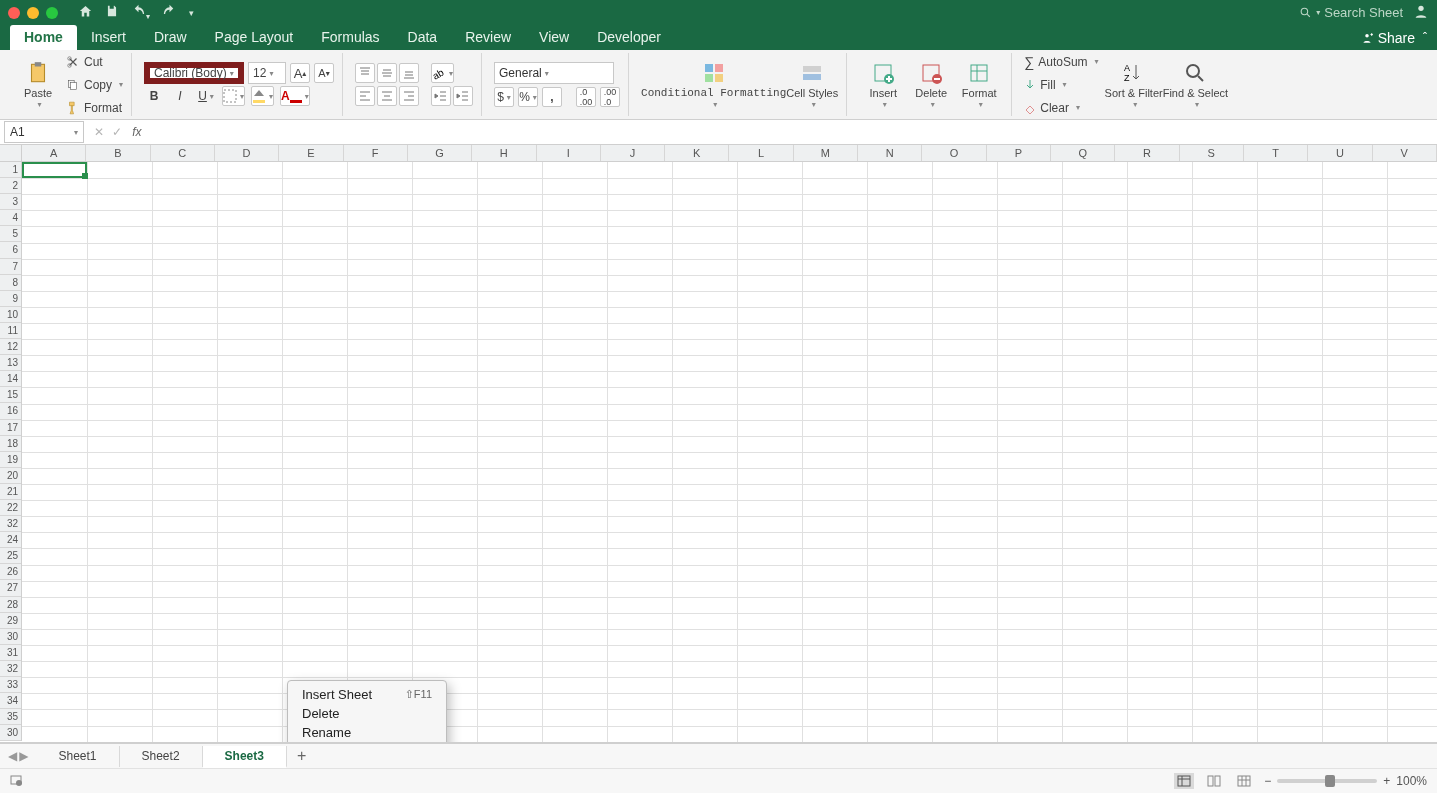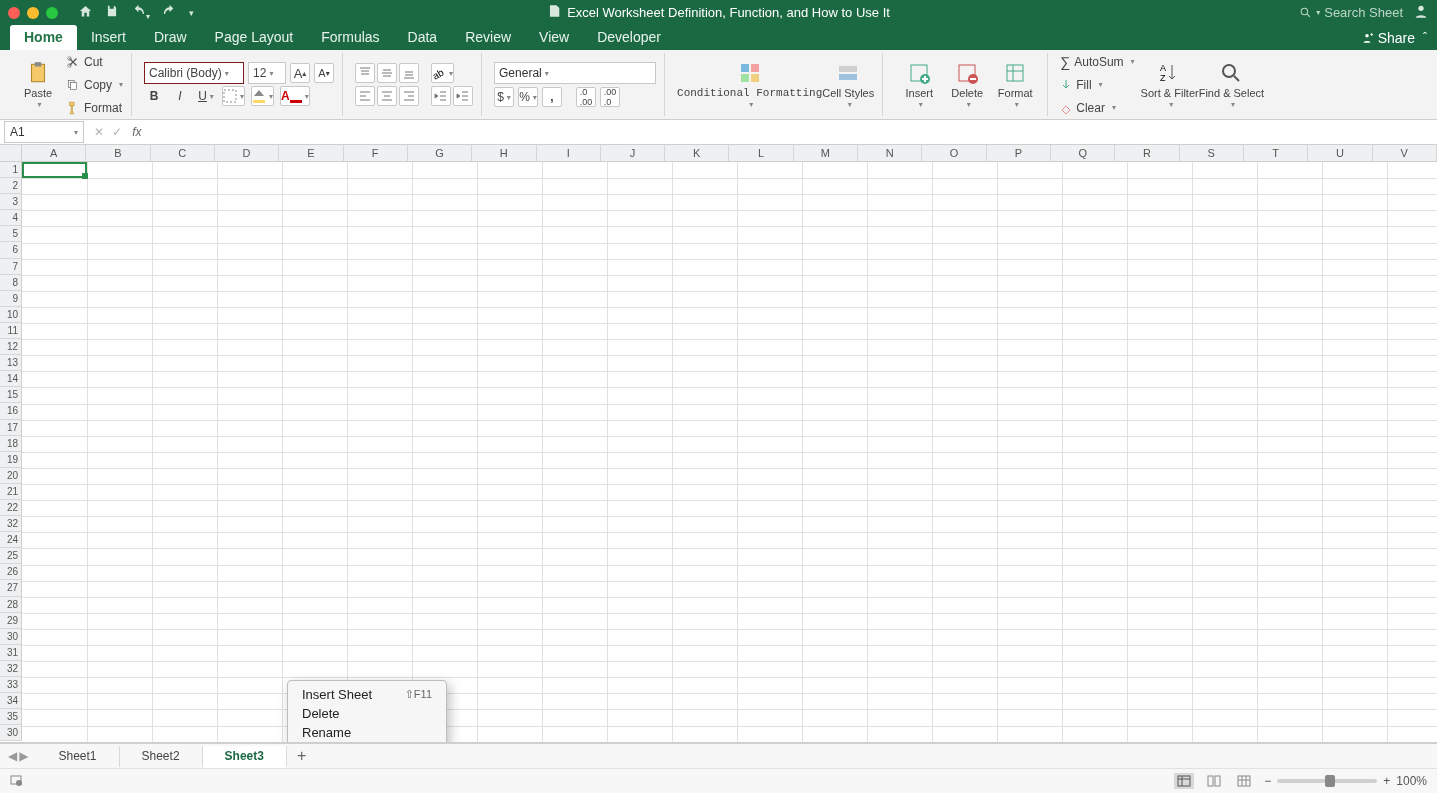--- a/index.html
+++ b/index.html
@@ -24,23 +24,23 @@
 .ribbon { height:70px; background:#f3f3f3; border-bottom:1px solid #cfcfcf; display:flex; align-items:stretch; padding:3px 6px; gap:4px;}
 .group { display:flex; align-items:center; border-right:1px solid #d6d6d6; padding:2px 8px;}
 .group:last-child{border-right:none;}
 .bigbtn { display:flex; flex-direction:column; align-items:center; justify-content:center; gap:1px; min-width:48px; height:62px; font-size:11px; color:#444; cursor:pointer;}
 .bigbtn svg{height:26px;}
 .smrow { display:flex; align-items:center; gap:4px; height:20px; font-size:12px; color:#444;}
 .smbtn { height:20px; min-width:20px; display:flex; align-items:center; justify-content:center; border:1px solid transparent; cursor:pointer; border-radius:2px;}
 .smbtn.box{border-color:#c8c8c8; background:#fff;}
 .dd::after{content:"▾"; font-size:8px; margin-left:3px; color:#888;}
 .stack { display:flex; flex-direction:column; gap:3px; justify-content:center;}
-.fontname { width:100px; height:22px; border:1px solid #7f1d1d; background:#fff; padding:0 4px; display:flex; align-items:center; font-size:12px;}
+.fontname { width:100px; height:22px; border:6px solid #7f1d1d; background:#fff; padding:0 4px; display:flex; align-items:center; font-size:12px;}
 .fontsize { width:38px; height:22px; border:1px solid #c8c8c8; background:#fff; padding:0 4px; display:flex; align-items:center;}
-.numfmt { width:162px; height:22px; border:1px solid #c8c8c8; background:#fff; padding:0 4px; display:flex; align-items:center; font-size:12px;}
+.numfmt { width:120px; height:22px; border:1px solid #c8c8c8; background:#fff; padding:0 4px; display:flex; align-items:center; font-size:12px;}
 
 .fbar { height:25px; border-bottom:1px solid #cfcfcf; display:flex; align-items:center; background:#fff;}
 .namebox { width:80px; height:22px; border:1px solid #c8c8c8; margin-left:4px; display:flex; align-items:center; padding:0 5px; font-size:12px; justify-content:space-between;}
 .fbar .icons{display:flex;align-items:center;gap:8px;padding:0 10px;color:#b5b5b5;}
 .fx { font-style:italic; color:#666; margin-right:6px;}
 
 .grid-area { position:relative; height:598px; overflow:hidden; border-bottom:1px solid #cfcfcf;}
 .corner { position:absolute; left:0; top:0; width:22px; height:17px; background:#eef0f1; border-right:1px solid #cfcfcf; border-bottom:1px solid #cfcfcf;}
 .colhdrs { position:absolute; left:22px; top:0; right:0; height:17px; display:flex; background:#eef0f1; border-bottom:1px solid #cfcfcf;}
 .colhdr { width:65px; text-align:center; font-size:11px; color:#555; border-right:1px solid #d6d6d6; line-height:17px;}
@@ -87,26 +87,20 @@
     <span><svg width="14" height="14" viewBox="0 0 24 24">
           <path d="M5 3h11l3 3v15H5z M8 3v5h7V3"></path>
         </svg></span>
     <span><svg width="15" height="15" viewBox="0 0 24 24">
           <path d="M12 5V1L6 7l6 6V9c4 0 7 3 7 7h2c0-6-4-11-9-11z"></path>
         </svg><span style="font-size:8px;color:#d7e7dd;">▾</span></span>
     <span><svg width="15" height="15" viewBox="0 0 24 24">
           <path d="M12 5V1l6 6-6 6V9c-4 0-7 3-7 7H3c0-6 4-11 9-11z"></path>
         </svg></span>
     <span style="font-size:9px;color:#d7e7dd;">▾</span>
-  </div>
-  <div class="title-center">
-    <span><svg width="14" height="14" viewBox="0 0 24 24" fill="#d7e7dd">
-          <path d="M4 2h11l5 5v15H4z"></path>
-        </svg></span>
-    <span>Excel Worksheet Definition, Function, and How to Use It</span>
   </div>
   <div class="titlebar-right">
     <div class="searchbox">
       <svg width="13" height="13" viewBox="0 0 24 24" fill="#bcd6c6">
           <circle cx="10" cy="10" r="6" stroke="#bcd6c6" stroke-width="2" fill="none"></circle>
           <path d="M15 15l5 5" stroke="#bcd6c6" stroke-width="2"></path>
         </svg>
         <span style="font-size:8px;">▾</span>
       <span>Search Sheet</span>
     </div>

